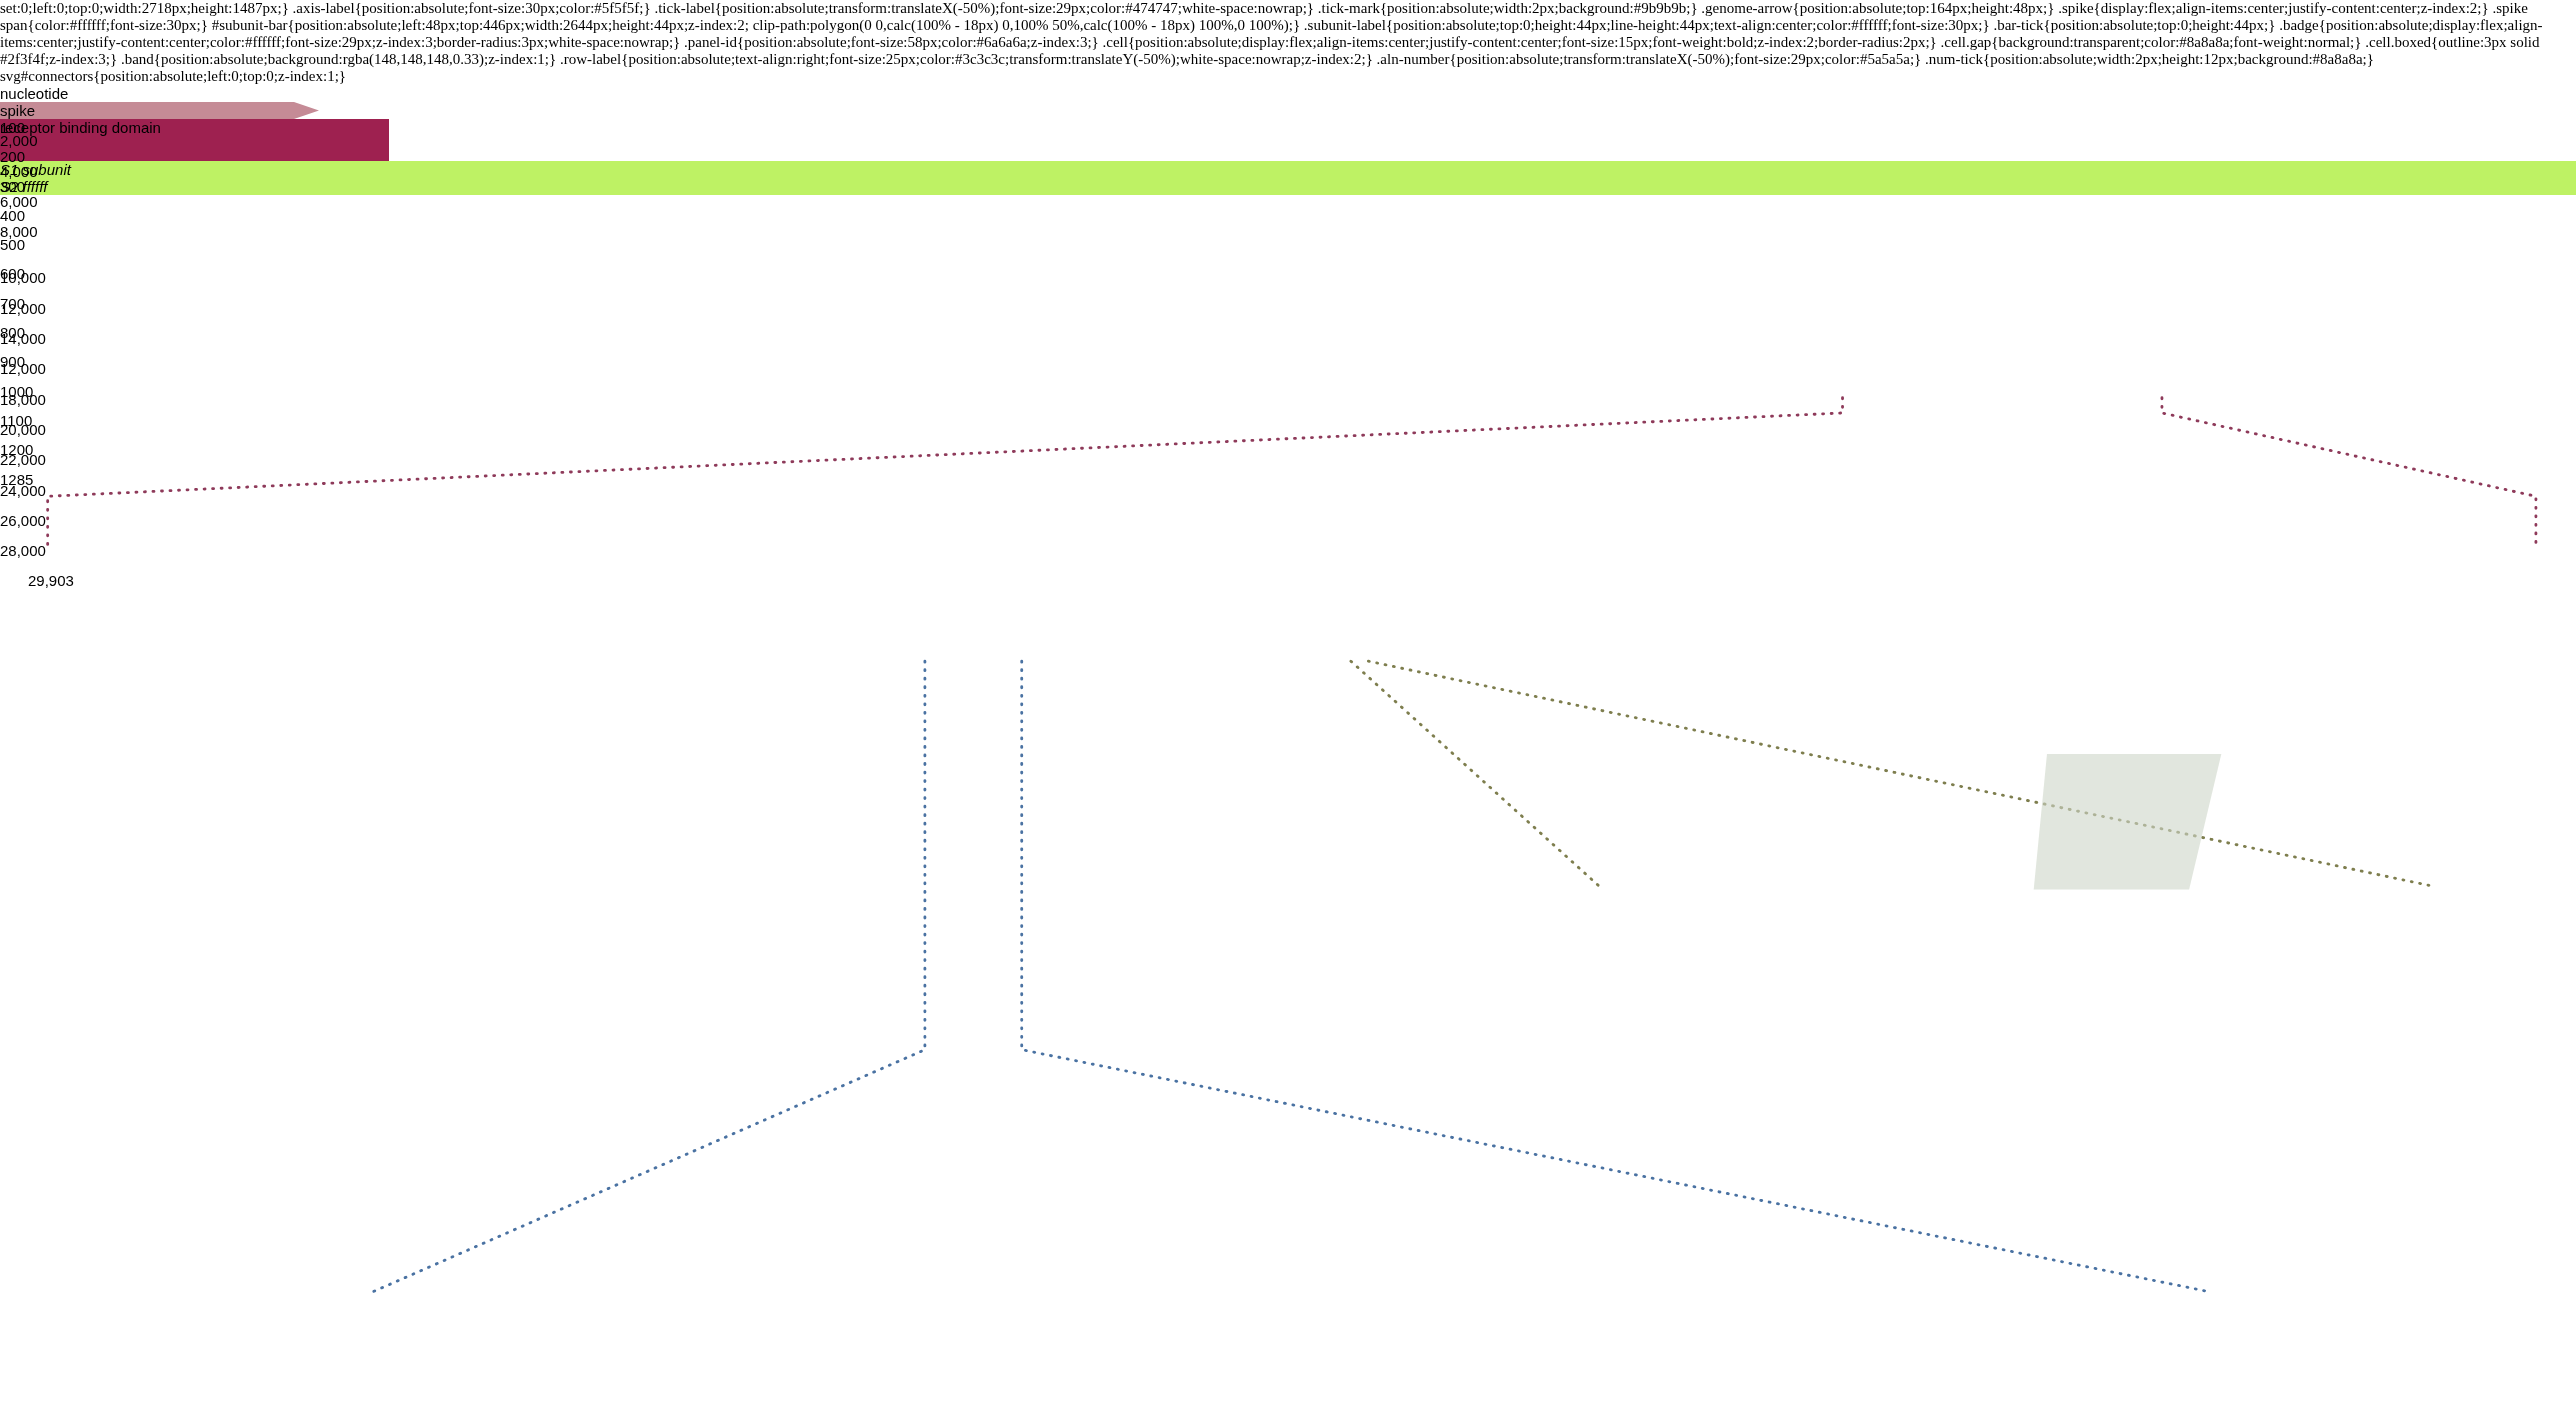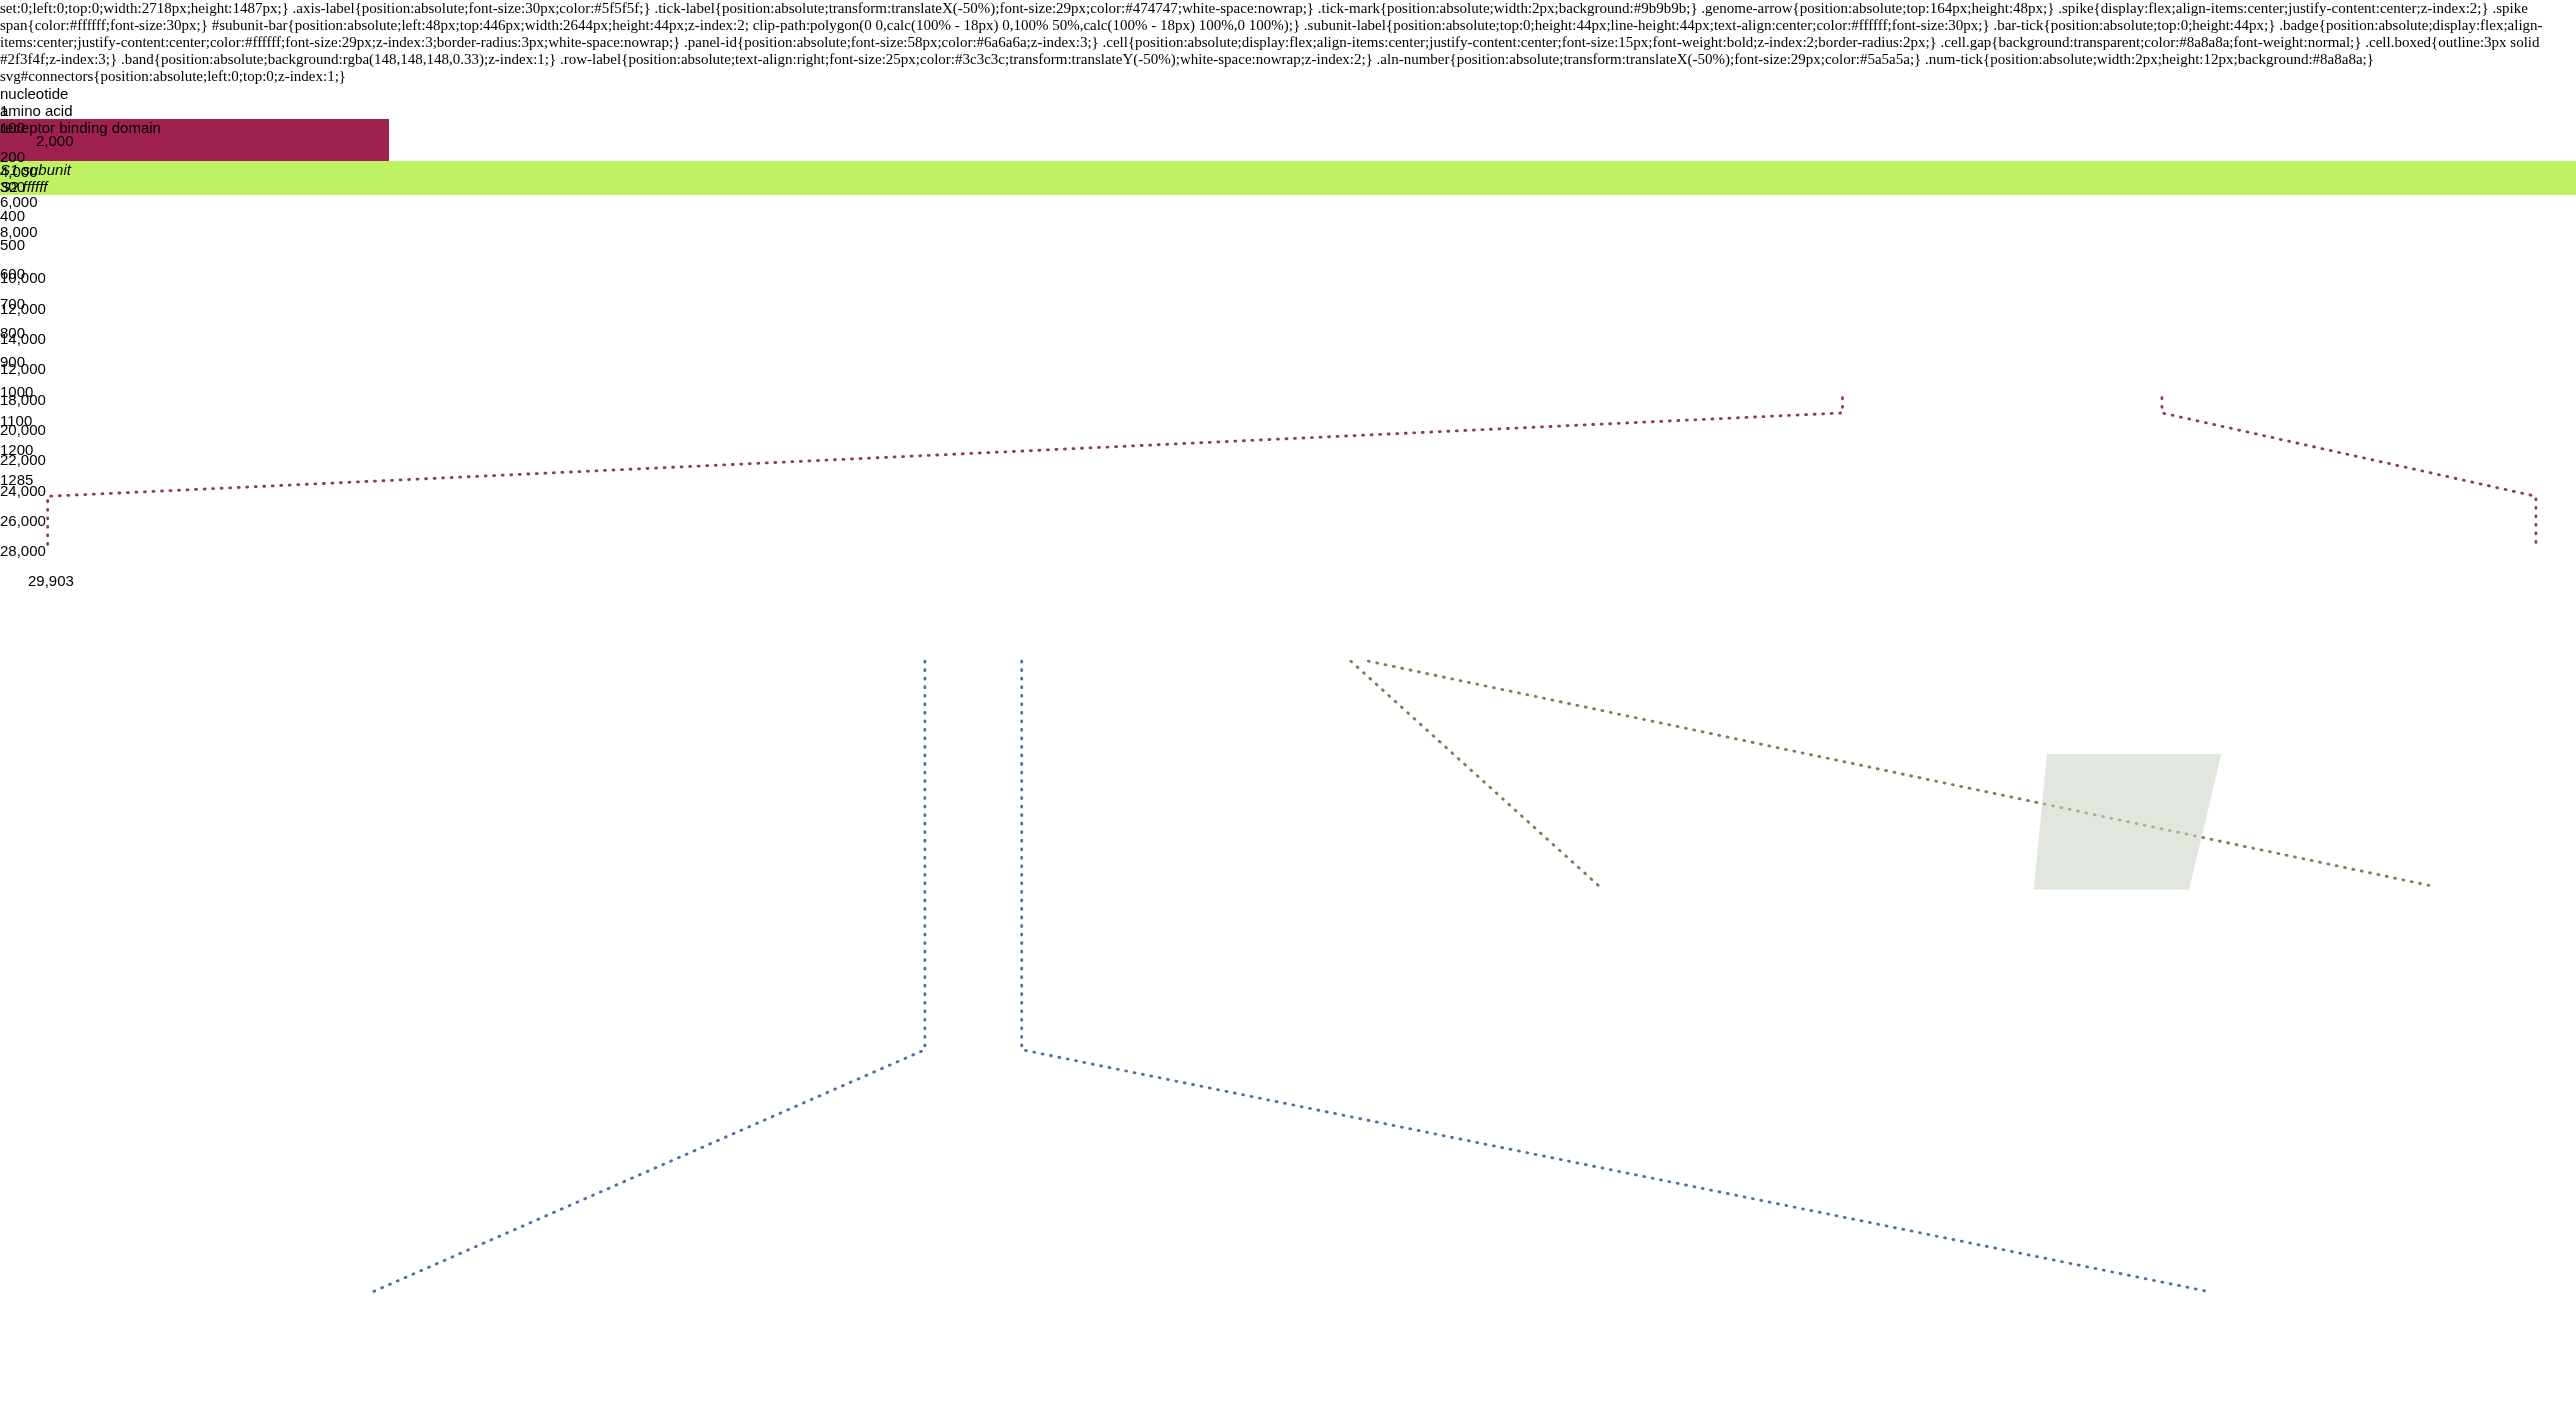--- a/index.html
+++ b/index.html
@@ -30,21 +30,21 @@
 
 
 
 
 <div id="canvas">
 
   <div class="axis-label" style="left:36px;top:23px">nucleotide</div>
   <div class="overlay" id="nt-ruler">
       <div class="tick-label" style="left: 40px; top: 80px;">1</div>
       <div class="tick-mark" style="left: 39px; top: 118px; height: 13.3px;"></div>
-      <div class="tick-label" style="left: 207px; top: 80px; padding-left: 36px;">2,000</div>
+      <div class="tick-label" style="left: 207px; top: 80px;">2,000</div>
       <div class="tick-mark" style="left: 206px; top: 118px; height: 13.3px;"></div>
       <div class="tick-label" style="left: 374px; top: 80px;">4,000</div>
       <div class="tick-mark" style="left: 373px; top: 118px; height: 13.3px;"></div>
       <div class="tick-label" style="left: 541px; top: 80px;">6,000</div>
       <div class="tick-mark" style="left: 540px; top: 118px; height: 13.3px;"></div>
       <div class="tick-label" style="left: 709px; top: 80px;">8,000</div>
       <div class="tick-mark" style="left: 708px; top: 118px; height: 13.3px;"></div>
       <div class="tick-label" style="left: 876px; top: 80px; margin-top: 16px;">10,000</div>
       <div class="tick-mark" style="left: 875px; top: 118px; height: 13.3px;"></div>
       <div class="tick-label" style="left: 1043px; top: 80px;">12,000</div>
@@ -62,20 +62,34 @@
       <div class="tick-label" style="left: 2046px; top: 80px;">24,000</div>
       <div class="tick-mark" style="left: 2045px; top: 118px; height: 13.3px;"></div>
       <div class="tick-label" style="left: 2214px; top: 80px;">26,000</div>
       <div class="tick-mark" style="left: 2213px; top: 118px; height: 13.3px;"></div>
       <div class="tick-label" style="left: 2381px; top: 80px;">28,000</div>
       <div class="tick-mark" style="left: 2380px; top: 118px; height: 13.3px;"></div>
       <div class="tick-label" style="left: 2540px; top: 80px; margin-left: 28px;">29,903</div>
       <div class="tick-mark" style="left: 2539px; top: 118px; height: 13.3px;"></div>
     </div>
 
+  <div class="overlay" id="genome-track">
+    <div class="genome-arrow spike" id="spike-arrow" style="left: 1843px; width: 319px; background: rgb(197, 139, 150); clip-path: polygon(0px 0px, calc(100% - 25px) 0px, 100% 50%, calc(100% - 25px) 100%, 0px 100%);">
+      <span>spike</span>
+    </div>
+  <div class="genome-arrow" style="left: 62px; width: 1780px; background: rgb(91, 126, 148); clip-path: polygon(0px 0px, calc(100% - 28.4px) 0px, 100% 50%, calc(100% - 28.4px) 100%, 0px 100%);"></div>
+      <div class="genome-arrow" style="left: 2163px; width: 69px; background: rgb(91, 126, 148); clip-path: polygon(0px 0px, calc(100% - 11.4px) 0px, 100% 50%, calc(100% - 11.4px) 100%, 0px 100%);"></div>
+      <div class="genome-arrow" style="left: 2234px; width: 19px; background: rgb(91, 126, 148); clip-path: polygon(0px 0px, 100% 50%, 0px 100%);"></div>
+      <div class="genome-arrow" style="left: 2257px; width: 56px; background: rgb(91, 126, 148); clip-path: polygon(0px 0px, calc(100% - 11.4px) 0px, 100% 50%, calc(100% - 11.4px) 100%, 0px 100%);"></div>
+      <div class="genome-arrow" style="left: 2314px; width: 15.5px; background: rgb(91, 126, 148); clip-path: polygon(0px 0px, 100% 50%, 0px 100%);"></div>
+      <div class="genome-arrow" style="left: 2330px; width: 30.5px; background: rgb(91, 126, 148); clip-path: polygon(0px 0px, calc(100% - 11.4px) 0px, 100% 50%, calc(100% - 11.4px) 100%, 0px 100%);"></div>
+      <div class="genome-arrow" style="left: 2372px; width: 30.5px; background: rgb(91, 126, 148); clip-path: polygon(0px 0px, calc(100% - 11.4px) 0px, 100% 50%, calc(100% - 11.4px) 100%, 0px 100%);"></div>
+      <div class="genome-arrow" style="left: 2404px; width: 105px; background: rgb(91, 126, 148); clip-path: polygon(0px 0px, calc(100% - 11.4px) 0px, 100% 50%, calc(100% - 11.4px) 100%, 0px 100%);"></div>
+      <div class="genome-arrow" style="left: 2511px; width: 9.7px; background: rgb(91, 126, 148); clip-path: polygon(0px 0px, 100% 50%, 0px 100%);"></div>
+    </div>
 
   <div class="axis-label" style="left:36px;top:322px">amino acid</div>
   <div class="overlay" id="aa-ruler">
       <div class="tick-label" style="left: 237px; top: 324px;">100</div>
       <div class="tick-mark" style="left: 236px; top: 360px; height: 12.3px;"></div>
       <div class="tick-label" style="left: 431px; top: 324px;">200</div>
       <div class="tick-mark" style="left: 430px; top: 360px; height: 12.3px;"></div>
       <div class="tick-label" style="left: 625px; top: 324px;">300</div>
       <div class="tick-mark" style="left: 624px; top: 360px; height: 12.3px;"></div>
       <div class="tick-label" style="left: 818px; top: 324px;">400</div>

